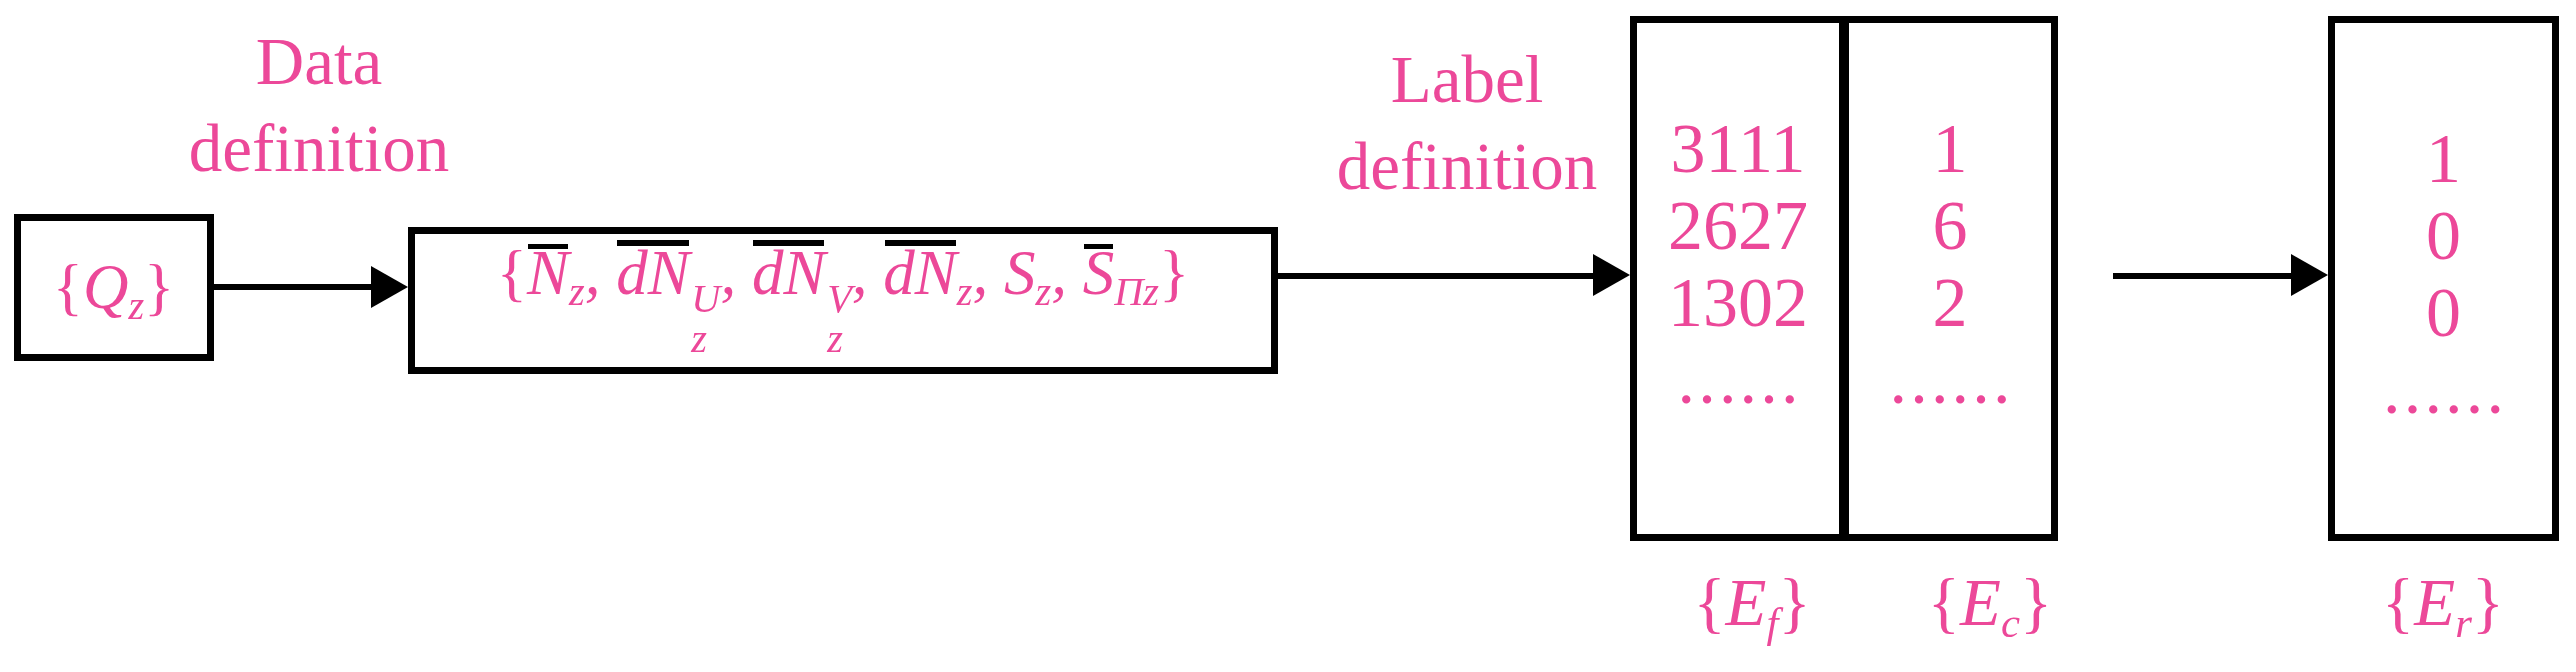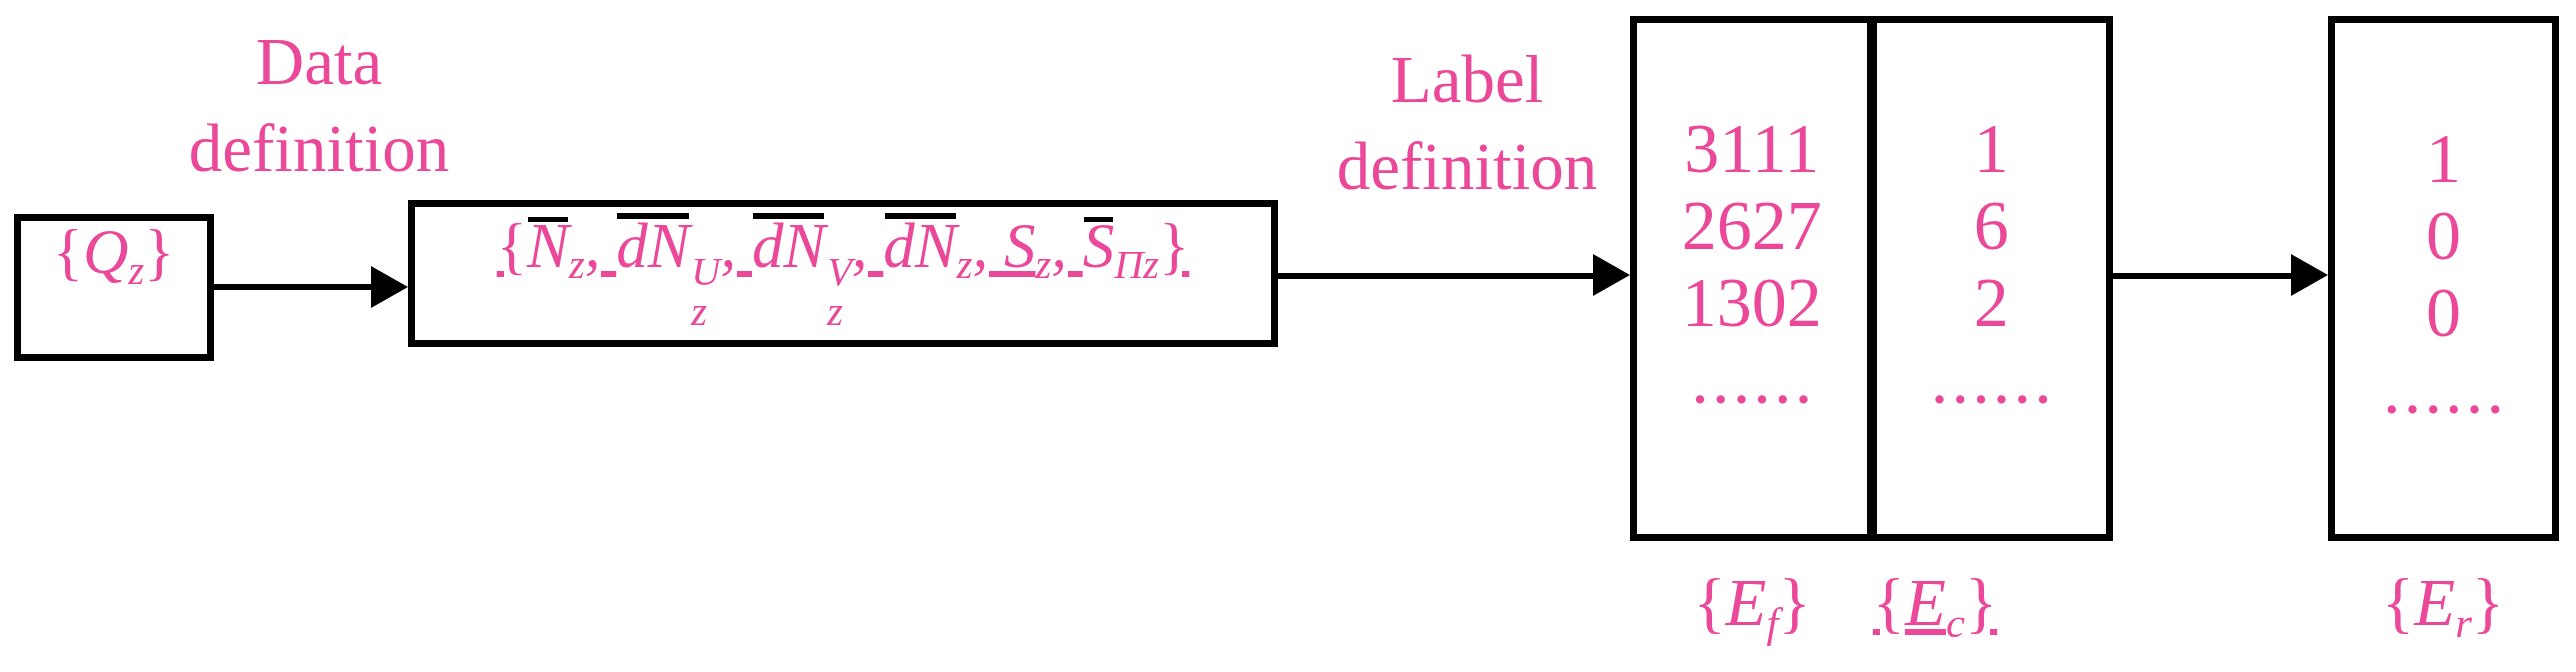--- a/index.html
+++ b/index.html
@@ -12,24 +12,24 @@
     overflow:hidden;
   }
   
   .box{
     position:absolute;
     border:7.1px solid #000;
     background:#fff;
     box-sizing:border-box;
   }
   #qz-box{left:13.5px;top:214px;width:200px;height:147px;
-    display:flex;align-items:flex-start;justify-content:center;}
-  #feature-box{left:408px;top:200px;width:870px;height:147px;
-    display:flex;align-items:center;justify-content:center;text-decoration:underline;}
-  #label-table{left:1630px;top:16px;width:483px;height:525px;
+    display:flex;align-items:center;justify-content:center;}
+  #feature-box{left:408px;top:227px;width:870px;height:147px;
+    display:flex;align-items:center;justify-content:center;}
+  #label-table{left:1630px;top:16px;width:428px;height:525px;
     display:flex;flex-direction:row;padding:0;}
   #result-box{left:2328px;top:16px;width:231px;height:525px;}
   .tcol{flex:1 1 0;position:relative;}
   .tcol.first{border-right:10.3px solid #000;}
   
   .rows{
     position:absolute;left:0;right:0;top:0;
     text-align:center;
     font-size:70px;line-height:77px;
     padding-top:87px;
@@ -68,21 +68,21 @@
   .ss{display:inline-flex;flex-direction:column;align-items:flex-start;
     font-size:0.64em;line-height:1.0;vertical-align:-0.45em;
     margin-left:0.04em;}
   .set-tag{
     position:absolute;top:567px;
     transform:translateX(-50%);
     font-size:67px;line-height:71px;font-style:italic;
     white-space:nowrap;
   }
   #tag-ef{left:1752px;}
-  #tag-ec{left:1935px;text-decoration:underline;}
+  #tag-ec{left:1990px;}
   #tag-er{left:2443px;}
 </style>
 </head>
 <body>
 
 <div id="figure">
 
   <div class="steplabel" id="lbl-data-processing">
     <div>Data</div>
     <div>definition</div>

